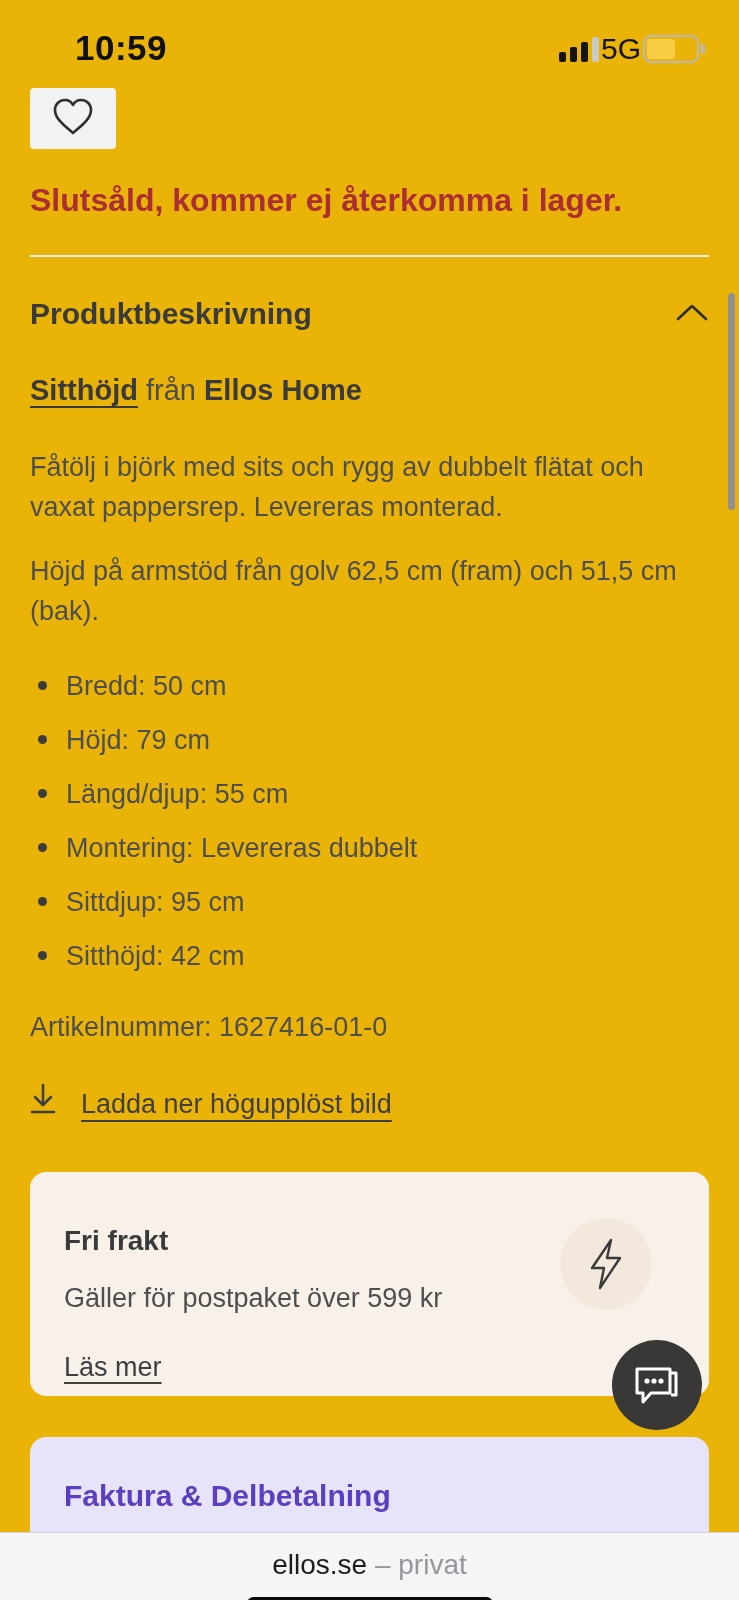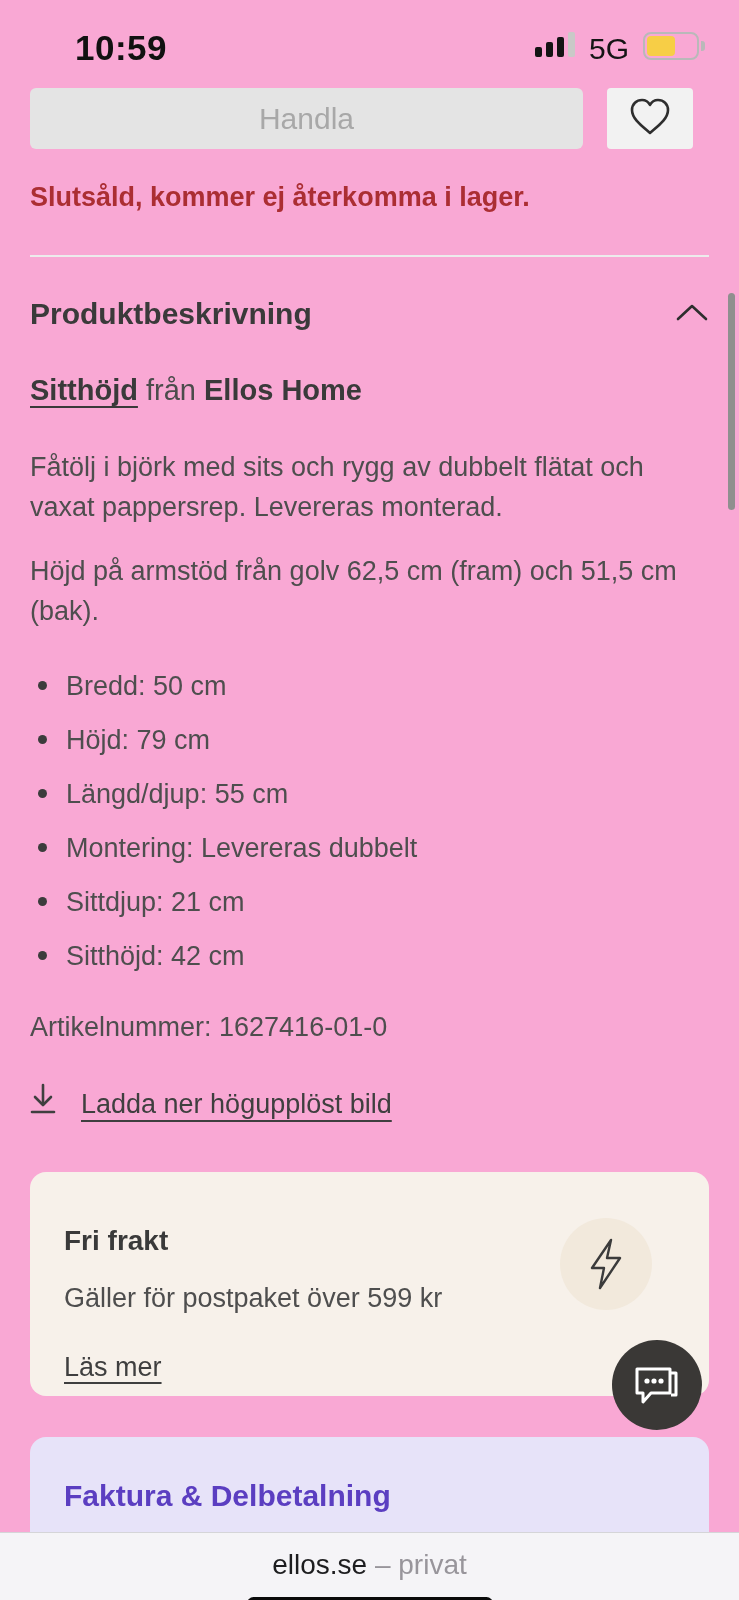--- a/index.html
+++ b/index.html
@@ -1,41 +1,41 @@
 <!DOCTYPE html>
 <html><head>
 <meta charset="utf-8">
 <style>
   * { margin:0; padding:0; box-sizing:border-box; }
   html,body { background:#fff; }
   body { font-family:"Liberation Sans", sans-serif; color:#4c4c4c; }
-  .page { position:relative; width:739px; height:1600px; margin:0 auto; background:#f9a8d4; overflow:hidden; }
+  .page { position:relative; width:739px; height:1600px; margin:0 auto; background:#eab308; overflow:hidden; }
 
   
   .statusbar { position:absolute; top:0; left:0; right:0; height:86px; }
   .clock { position:absolute; left:75px; top:28px; font-size:35px; font-weight:700; color:#111; letter-spacing:.5px; }
-  .status-right { position:absolute; right:40px; top:32px; display:flex; gap:14px; }
+  .status-right { position:absolute; right:40px; top:32px; display:flex; align-items:center; gap:2px; }
   .signal { display:flex; align-items:flex-end; gap:4px; height:25px; }
   .signal .bar { width:7px; background:#141414; border-radius:2px; }
   .signal .b1{height:10px} .signal .b2{height:15px} .signal .b3{height:20px}
   .signal .b4{height:25px; background:#c9c9c7;}
   .net { font-size:30px; color:#141414; font-weight:500; }
   .battery { position:relative; width:56px; height:28px; }
   .battery .body { position:absolute; inset:0; border:2px solid #b9b9b9; border-radius:8px; }
   .battery .fill { position:absolute; left:4px; top:4px; bottom:4px; width:28px; background:#f7ce46; border-radius:4px; }
   .battery .cap { position:absolute; right:-6px; top:9px; width:4px; height:10px; background:#b9b9b9; border-radius:0 3px 3px 0; }
 
   
   .buyrow { position:absolute; top:88px; left:30px; display:flex; gap:24px; }
   .buy-btn { width:553px; height:61px; background:#e4e4e4; border:none; border-radius:6px;
              font-family:inherit; font-size:30px; font-weight:500; color:#a8a8a8; }
   .fav-btn { width:86px; height:61px; background:#f2f2f2; border:none; border-radius:4px;
              display:flex; align-items:center; justify-content:center; }
 
-  .stock { position:absolute; top:182px; left:30px; font-size:27px; font-weight:700; color:#ab2e33; }
+  .stock { position:absolute; top:182px; left:30px; font-size:32px; font-weight:700; color:#ab2e33; }
 
   .divider { position:absolute; top:255px; left:30px; right:30px; border:none; border-top:2px solid #ececec; }
 
   
   .acc { position:absolute; top:297px; left:30px; right:30px; display:flex; justify-content:space-between; align-items:center; cursor:pointer; }
   .acc h2 { font-size:30px; font-weight:700; color:#3a3a3a; }
 
   
   .subtitle { position:absolute; top:374px; left:30px; font-size:29px; color:#3a3a3a; }
   .subtitle a { color:#3a3a3a; font-weight:700; text-decoration:underline; text-underline-offset:6px; text-decoration-thickness:2px; }
@@ -99,21 +99,20 @@
       <span class="net">5G</span>
       <div class="battery">
         <div class="body"></div>
           <div class="fill"></div>
           <div class="cap"></div>
       </div>
     </div>
   </div>
 
   <div class="buyrow">
-    <button class="buy-btn">Handla</button>
     <button class="fav-btn">
       <span>
         <svg width="44" height="40" viewBox="0 0 44 40" fill="none">
           <path d="M22 36 C14 29 4 22 4 13 C4 7 8.5 3 14 3 C17.5 3 20.5 5 22 8 C23.5 5 26.5 3 30 3 C35.5 3 40 7 40 13 C40 22 30 29 22 36 Z" stroke="#2e2e2e" stroke-width="2.6" stroke-linejoin="round"></path>
         </svg>
       </span>
     </button>
   </div>
 
   <p class="stock">Slutsåld, kommer ej återkomma i lager.</p>
@@ -137,21 +136,21 @@
   <p class="bodytext p1">Fåtölj i björk med sits och rygg av dubbelt flätat och
 vaxat pappersrep. Levereras monterad.</p>
   <p class="bodytext p2">Höjd på armstöd från golv 62,5 cm (fram) och 51,5 cm
 (bak).</p>
 
   <ul class="specs">
     <li>Bredd: 50 cm</li>
     <li>Höjd: 79 cm</li>
     <li>Längd/djup: 55 cm</li>
     <li>Montering: Levereras dubbelt</li>
-    <li>Sittdjup: 21 cm</li>
+    <li>Sittdjup: 95 cm</li>
     <li>Sitthöjd: 42 cm</li>
   </ul>
 
   <p class="artnum">Artikelnummer: 1627416-01-0</p>
 
   <div class="download">
     <span>
       <svg width="32" height="34" viewBox="0 0 32 34" fill="none">
         <line x1="16" y1="3" x2="16" y2="22" stroke="#3f3f3f" stroke-width="2.6" stroke-linecap="round"></line>
         <polyline points="8,15 16,23 24,15" stroke="#3f3f3f" stroke-width="2.6" fill="none" stroke-linecap="round" stroke-linejoin="round"></polyline>

